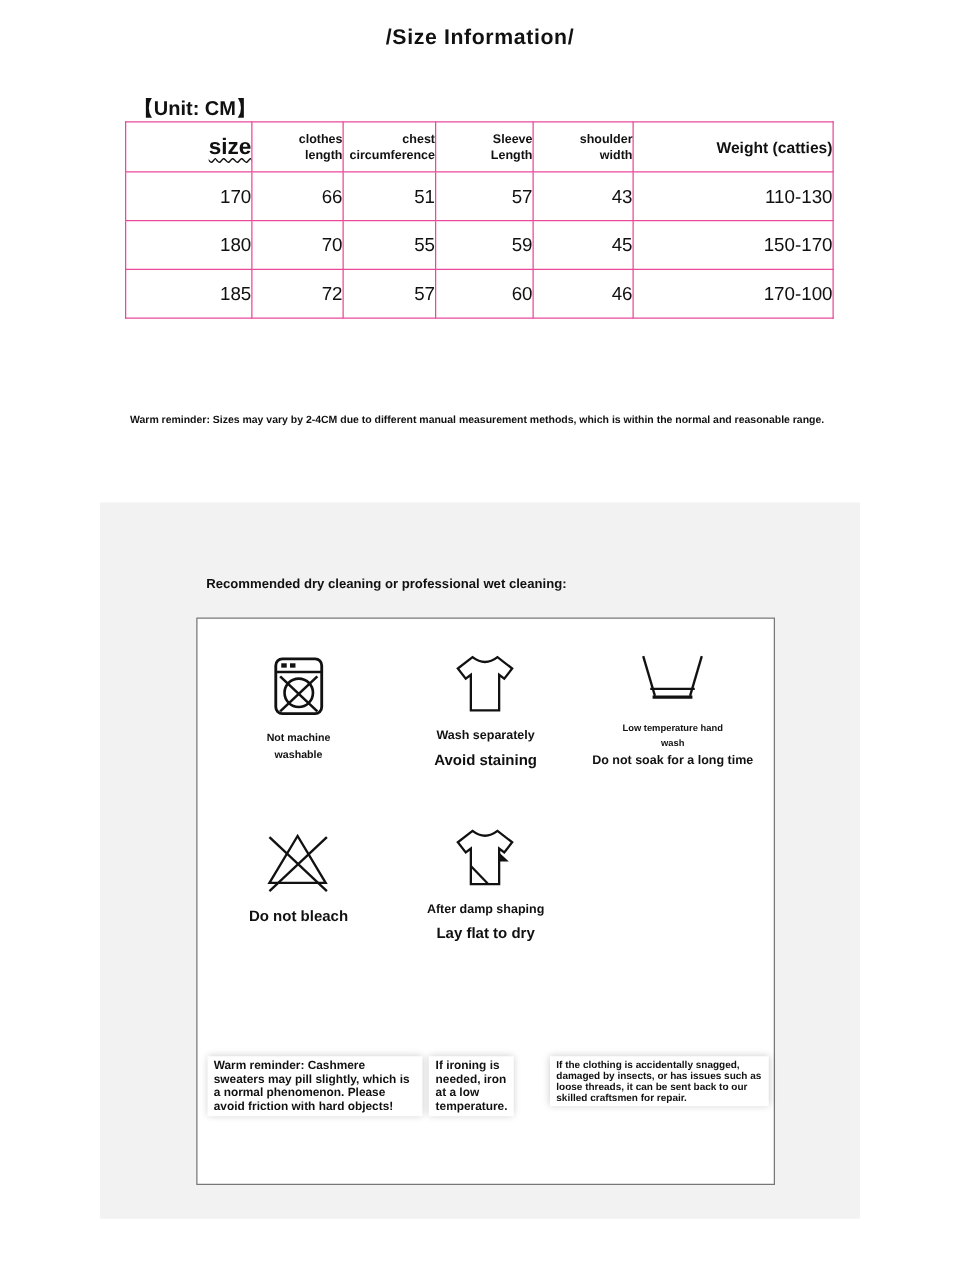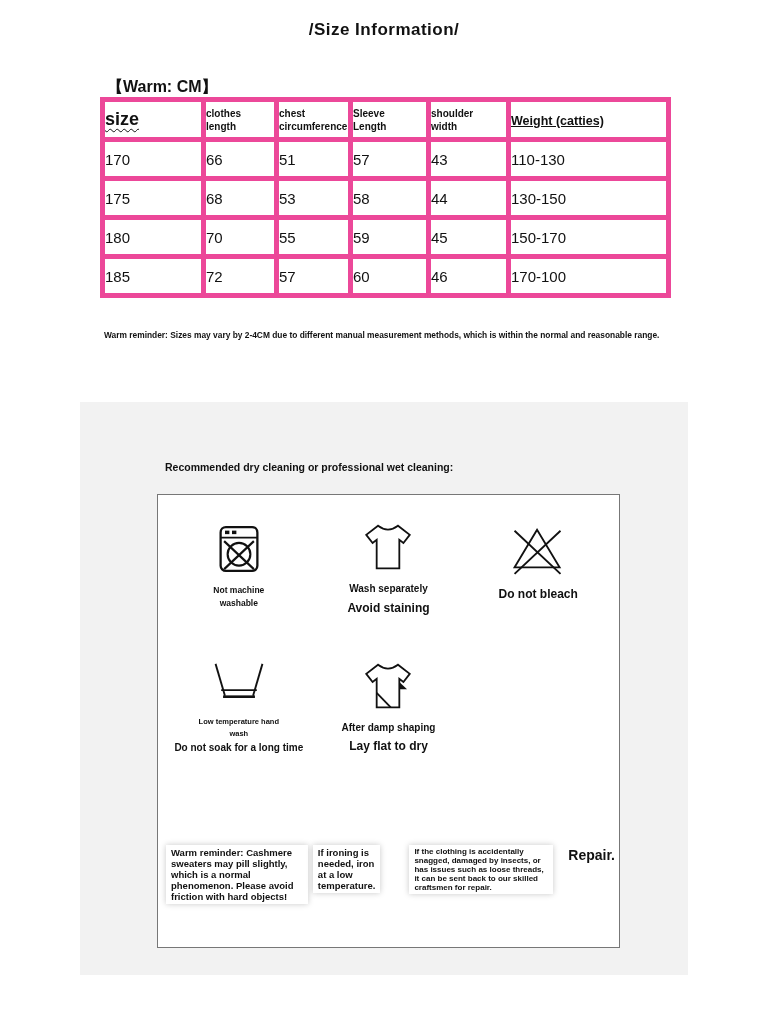--- a/index.html
+++ b/index.html
@@ -28,42 +28,42 @@
     font-size: 16px;
     font-weight: 700;
   }
   table.size-table {
     position: absolute;
     top: 97px; left: 100px;
     border-collapse: collapse;
     table-layout: fixed;
   }
   .size-table th, .size-table td {
-    border: 5px solid #ec4899;
-    text-align: left;
+    border: 1px solid #ec4899;
+    text-align: right;
     vertical-align: middle;
     padding: 0;
   }
   .size-table th { height: 40px; }
   .size-table td { height: 39px; font-size: 15px; font-weight: 400; }
   .col-size { width: 101px; }
   .col-a { width: 73px; }
   .col-b { width: 74px; }
   .col-c { width: 78px; }
   .col-d { width: 80px; }
   .col-w { width: 160px; }
   .h-size {
     font-size: 18px; font-weight: 700;
     text-decoration-line: underline;
     text-decoration-style: wavy;
     text-decoration-thickness: 1px;
     text-underline-offset: 3px;
   }
   .h-small { font-size: 10px; font-weight: 600; line-height: 1.3; }
-  .h-weight { font-size: 12.5px; font-weight: 700; text-decoration: underline; }
+  .h-weight { font-size: 12.5px; font-weight: 700; }
   .table-note {
     position: absolute;
     top: 322px; left: 104px;
     font-size: 8.4px;
     font-weight: 700;
     white-space: nowrap;
     color: #111;
   }
   .care-panel {
     position: absolute;
@@ -121,21 +121,21 @@
   .note-small { font-size: 8px; padding-left: 24px; }
   .note-repair { font-size: 14px; padding-left: 10px; margin-top: 2px; }
 </style>
 </head>
 <body>
 
 <div class="page">
 
   <div class="title">/Size Information/</div>
 
-  <div class="unit-label">【Warm: CM】</div>
+  <div class="unit-label">【Unit: CM】</div>
 
   <table class="size-table">
     <colgroup>
       <col class="col-size">
         <col class="col-a">
         <col class="col-b">
         <col class="col-c">
         <col class="col-d">
         <col class="col-w">
     </colgroup>
@@ -164,28 +164,20 @@
     <tbody>
       <tr>
         <td>170</td>
         <td>66</td>
         <td>51</td>
         <td>57</td>
         <td>43</td>
         <td>110-130</td>
       </tr>
       <tr>
-        <td>175</td>
-        <td>68</td>
-        <td>53</td>
-        <td>58</td>
-        <td>44</td>
-        <td>130-150</td>
-      </tr>
-      <tr>
         <td>180</td>
         <td>70</td>
         <td>55</td>
         <td>59</td>
         <td>45</td>
         <td>150-170</td>
       </tr>
       <tr>
         <td>185</td>
         <td>72</td>
@@ -221,55 +213,54 @@
 
         <div class="care-cell">
           <svg viewBox="0 0 64 58" width="58" height="53">
             <path d="M21 5 L8 15 L15 24 L19.5 20.5 L19.5 52 L44.5 52 L44.5 20.5 L49 24 L56 15 L43 5 Q32 13.5 21 5 Z" fill="none" stroke="#111" stroke-width="2"></path>
           </svg>
           <span class="cap cap-m">Wash separately</span>
           <span class="cap cap-l">Avoid staining</span>
         </div>
 
         <div class="care-cell">
-          <svg viewBox="0 0 64 60" width="60" height="57">
-            <polygon points="31,9 7,49 55,49" fill="none" stroke="#111" stroke-width="2"></polygon>
-            <line x1="7" y1="10" x2="56" y2="56" stroke="#111" stroke-width="2"></line>
-            <line x1="56" y1="10" x2="7" y2="56" stroke="#111" stroke-width="2"></line>
-          </svg>
-          <span class="cap cap-l">Do not bleach</span>
-        </div>
-
-        <div class="care-cell">
           <svg viewBox="0 0 64 52" width="60" height="49">
             <line x1="7" y1="4" x2="17" y2="38" stroke="#111" stroke-width="2"></line>
             <line x1="57" y1="4" x2="47" y2="38" stroke="#111" stroke-width="2"></line>
             <line x1="13" y1="32" x2="51" y2="32" stroke="#111" stroke-width="2"></line>
             <line x1="15" y1="39" x2="49" y2="39" stroke="#111" stroke-width="2.8"></line>
           </svg>
           <span class="cap cap-xs">Low temperature hand</span>
           <span class="cap cap-xs">wash</span>
           <span class="cap cap-m">Do not soak for a long time</span>
         </div>
 
+        <div class="care-cell">
+          <svg viewBox="0 0 64 60" width="60" height="57">
+            <polygon points="31,9 7,49 55,49" fill="none" stroke="#111" stroke-width="2"></polygon>
+            <line x1="7" y1="10" x2="56" y2="56" stroke="#111" stroke-width="2"></line>
+            <line x1="56" y1="10" x2="7" y2="56" stroke="#111" stroke-width="2"></line>
+          </svg>
+          <span class="cap cap-l">Do not bleach</span>
+        </div>
+
 
         <div class="care-cell">
           <svg viewBox="0 0 64 58" width="58" height="53">
             <path d="M21 5 L8 15 L15 24 L19.5 20.5 L19.5 52 L44.5 52 L44.5 20.5 L49 24 L56 15 L43 5 Q32 13.5 21 5 Z" fill="none" stroke="#111" stroke-width="2"></path>
             <line x1="19.5" y1="36" x2="35" y2="52" stroke="#111" stroke-width="2"></line>
             <polygon points="44.5,24 53,32 44.5,32" fill="#111"></polygon>
           </svg>
           <span class="cap cap-m">After damp shaping</span>
           <span class="cap cap-l">Lay flat to dry</span>
         </div>
 
       </div>
 
       <div class="care-notes">
         <div class="note"><span class="hl">Warm reminder: Cashmere sweaters may pill slightly, which is a normal phenomenon. Please avoid friction with hard objects!</span></div>
         <div class="note"><span class="hl">If ironing is needed, iron at a low temperature.</span></div>
         <div class="note note-small"><span class="hl">If the clothing is accidentally snagged, damaged by insects, or has issues such as loose threads, it can be sent back to our skilled craftsmen for repair.</span></div>
-        <div class="note note-repair">Repair.</div>
       </div>
     </div>
   </section>
 
 </div>
 
 </body></html>

